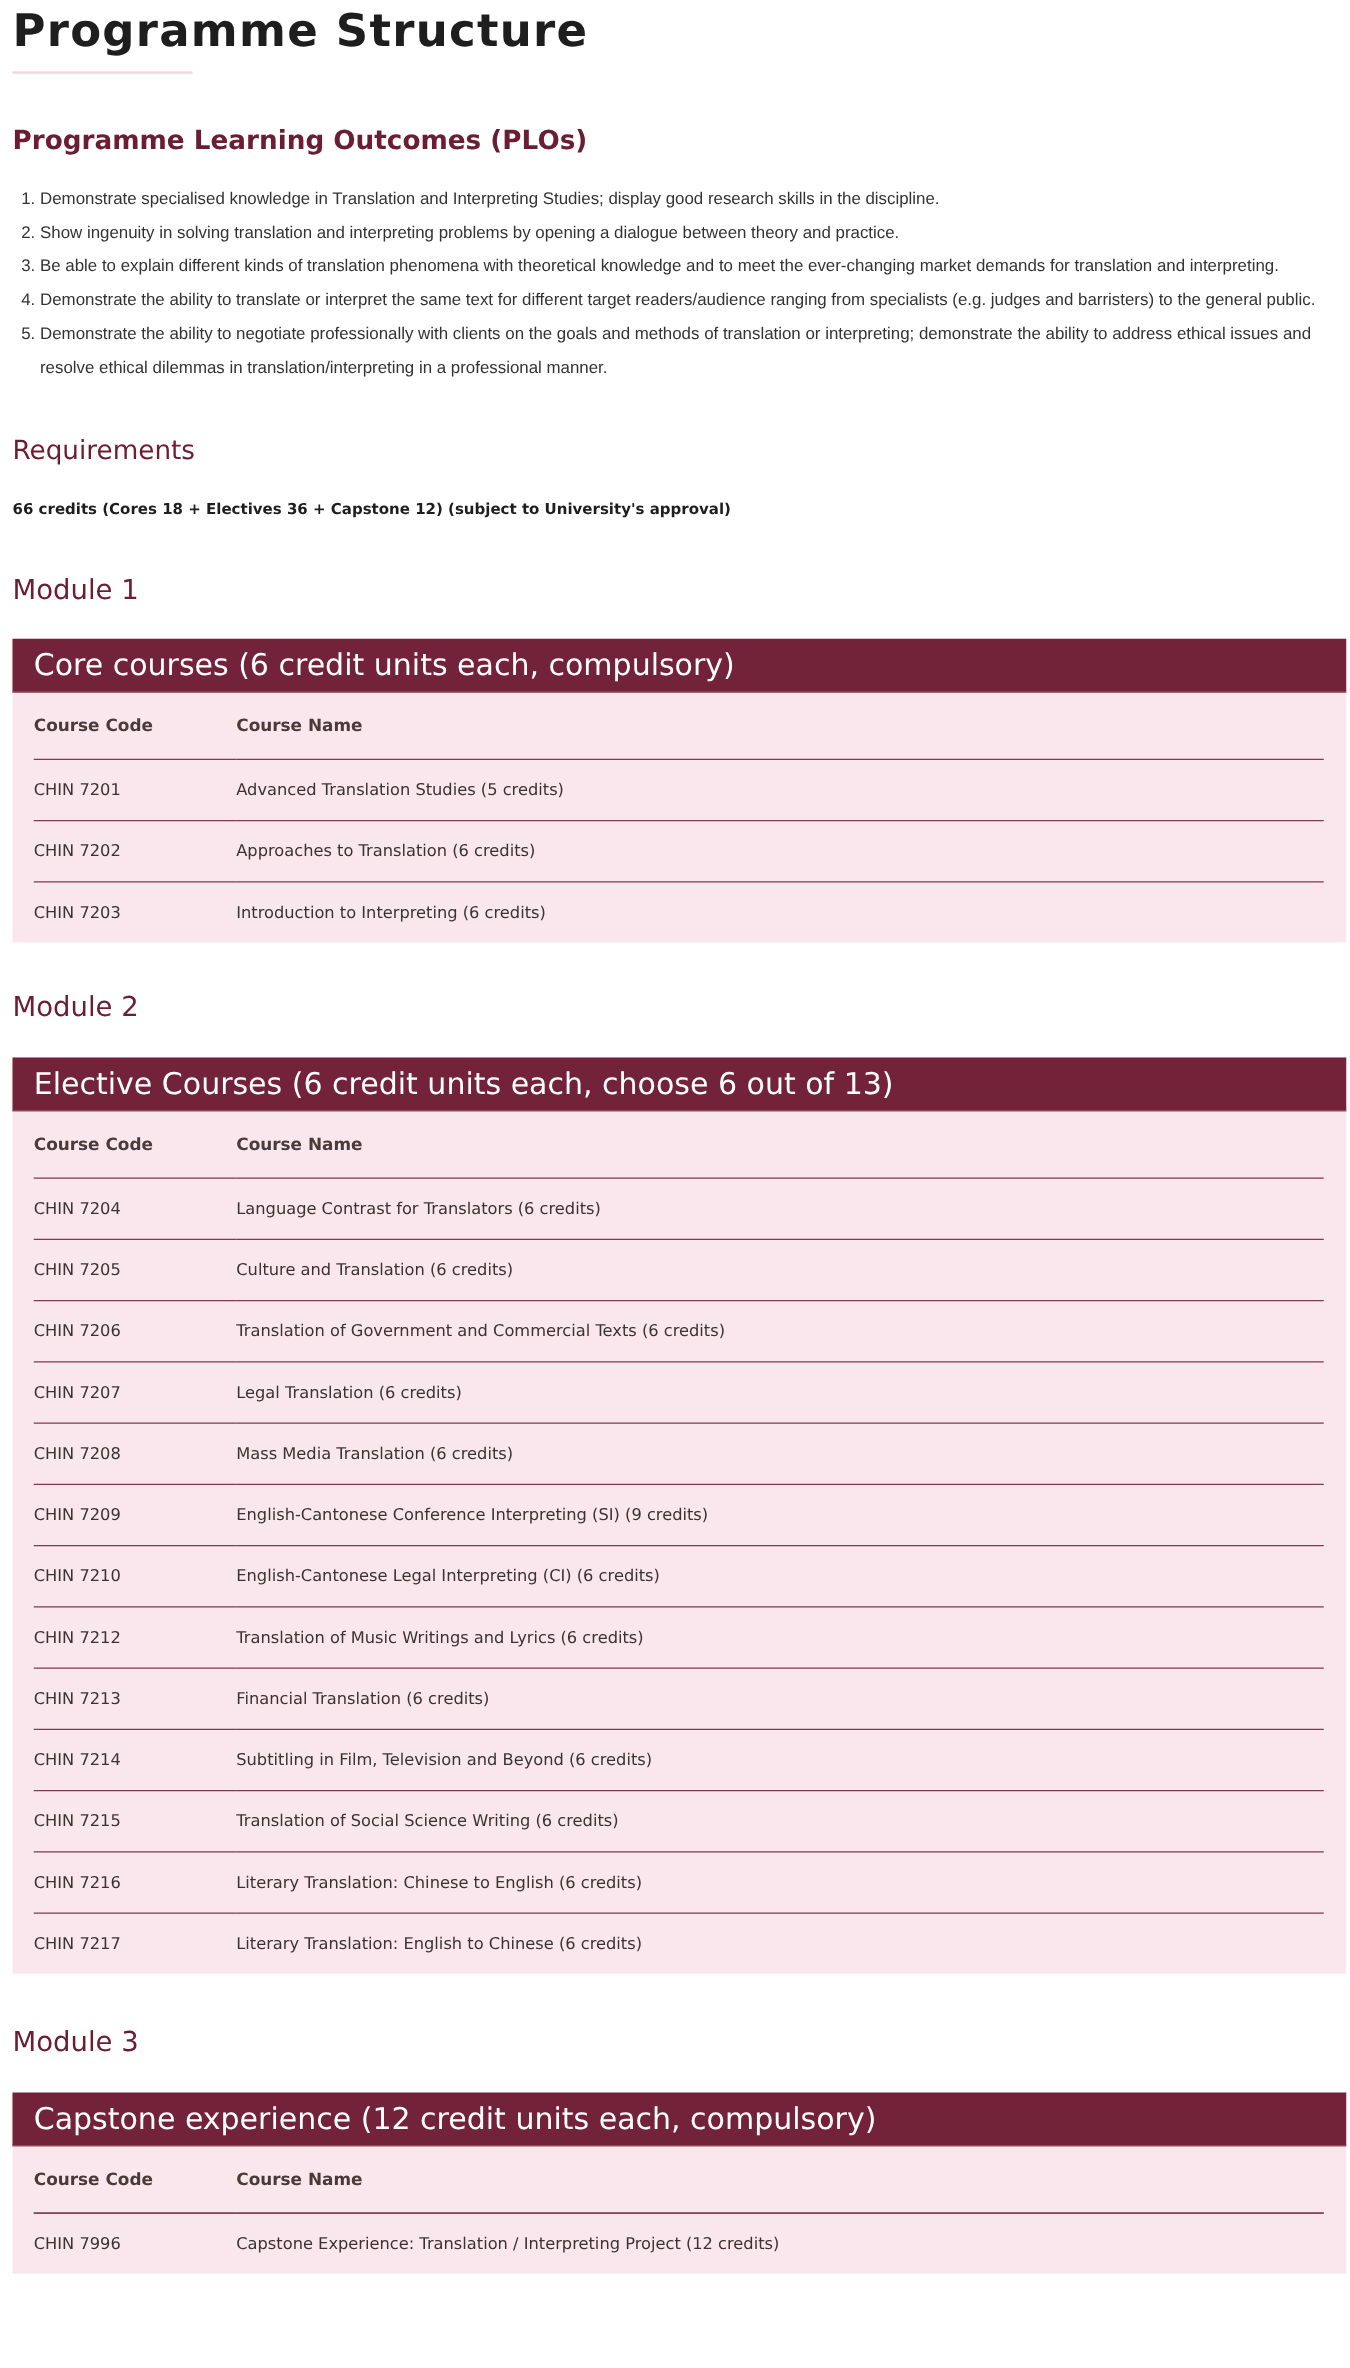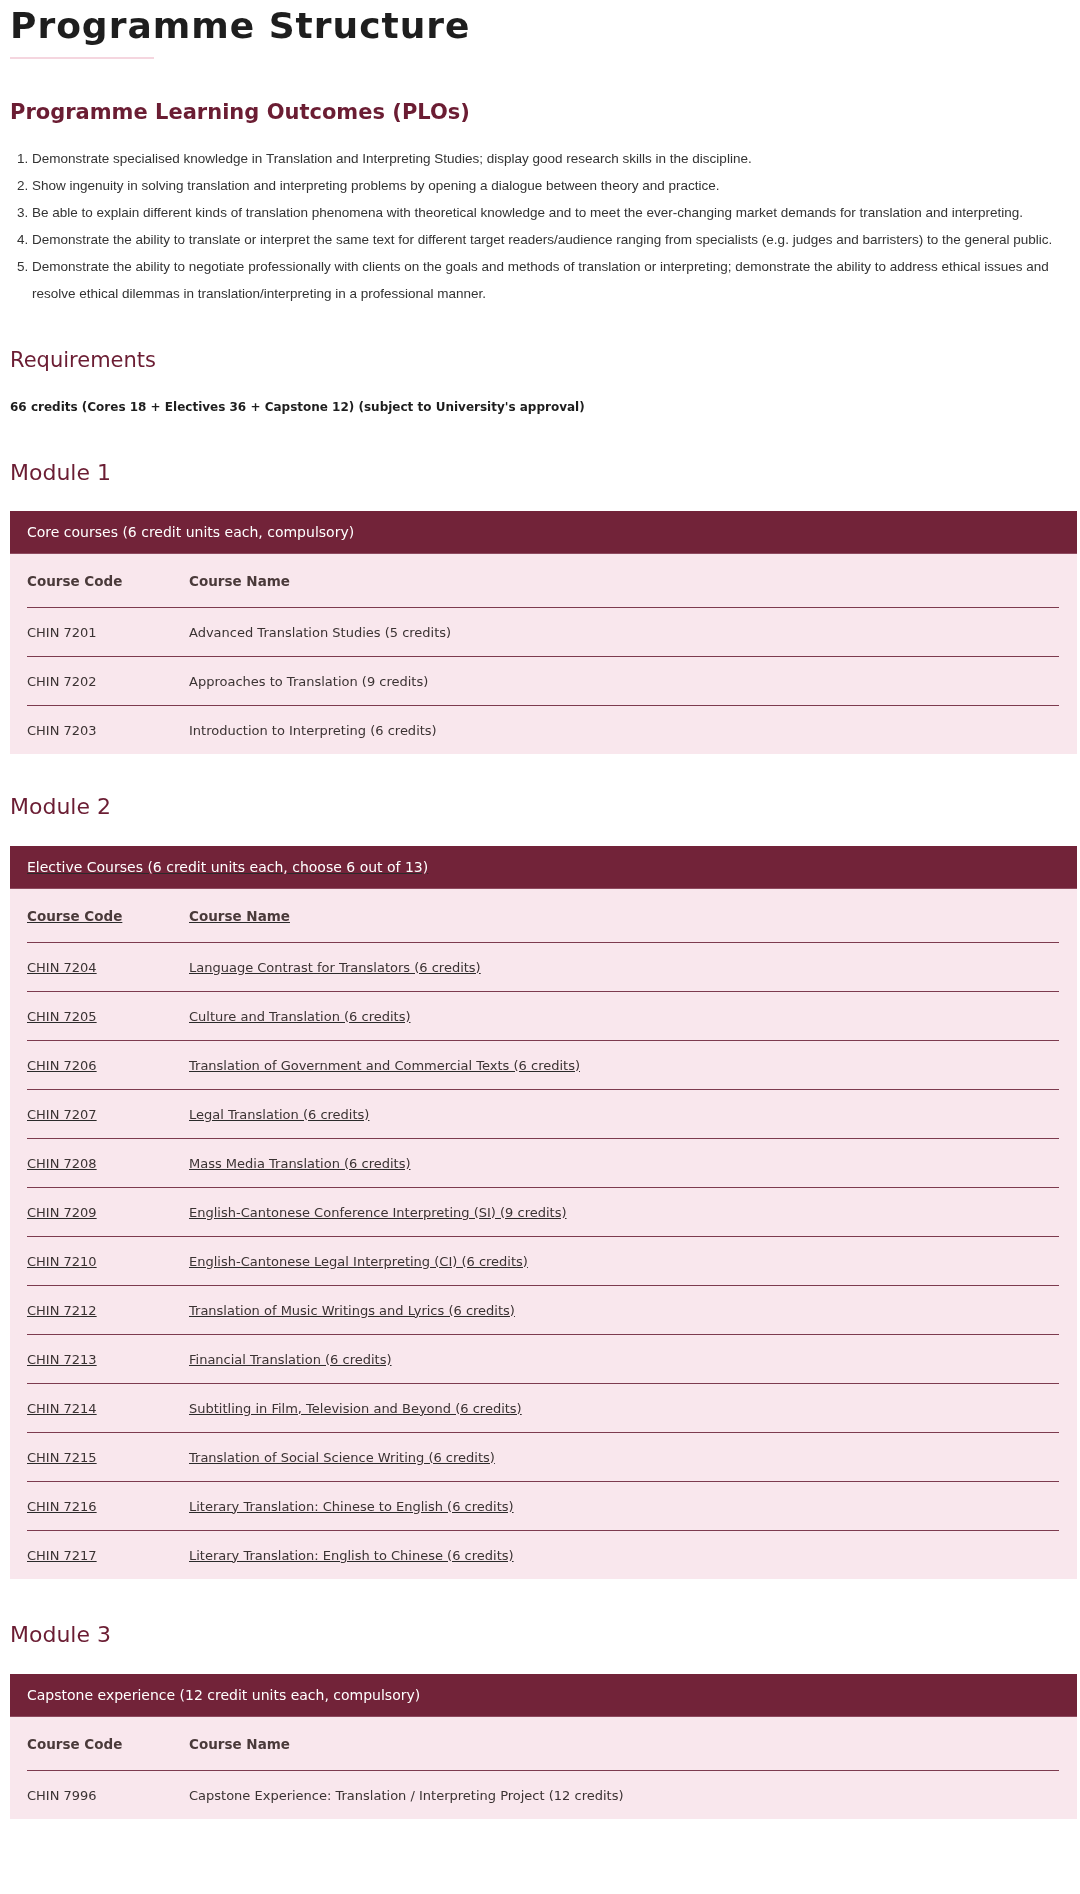--- a/index.html
+++ b/index.html
@@ -60,21 +60,21 @@
     height: 30px;
     line-height: 30px;
   }
   .panel {
     width: 1067px;
     background: #f9e7ed;
   }
   .panel-header {
     background: #722339;
     color: #ffffff;
-    font-size: 14px;
+    font-size: 24px;
     height: 43px;
     line-height: 43px;
     padding-left: 17px;
     border-bottom: 1px solid #8e4b5f;
     box-sizing: border-box;
   }
   table.course-table {
     border-collapse: collapse;
     margin-left: 17px;
     width: 1032px;
@@ -128,32 +128,32 @@
           <th>Course Name</th>
         </tr>
       </thead>
       <tbody>
         <tr>
           <td>CHIN 7201</td>
           <td>Advanced Translation Studies (5 credits)</td>
         </tr>
         <tr>
           <td>CHIN 7202</td>
-          <td>Approaches to Translation (9 credits)</td>
+          <td>Approaches to Translation (6 credits)</td>
         </tr>
         <tr>
           <td>CHIN 7203</td>
           <td>Introduction to Interpreting (6 credits)</td>
         </tr>
       </tbody>
     </table>
   </div>
 
   <h3 class="module-heading" style="margin-top:38px;">Module 2</h3>
-  <div class="panel" style="margin-top:24px;text-decoration:underline;">
+  <div class="panel" style="margin-top:24px;">
     <div class="panel-header">Elective Courses (6 credit units each, choose 6 out of 13)</div>
     <table class="course-table">
       <thead>
         <tr>
           <th class="col-code">Course Code</th>
           <th>Course Name</th>
         </tr>
       </thead>
       <tbody>
         <tr>

